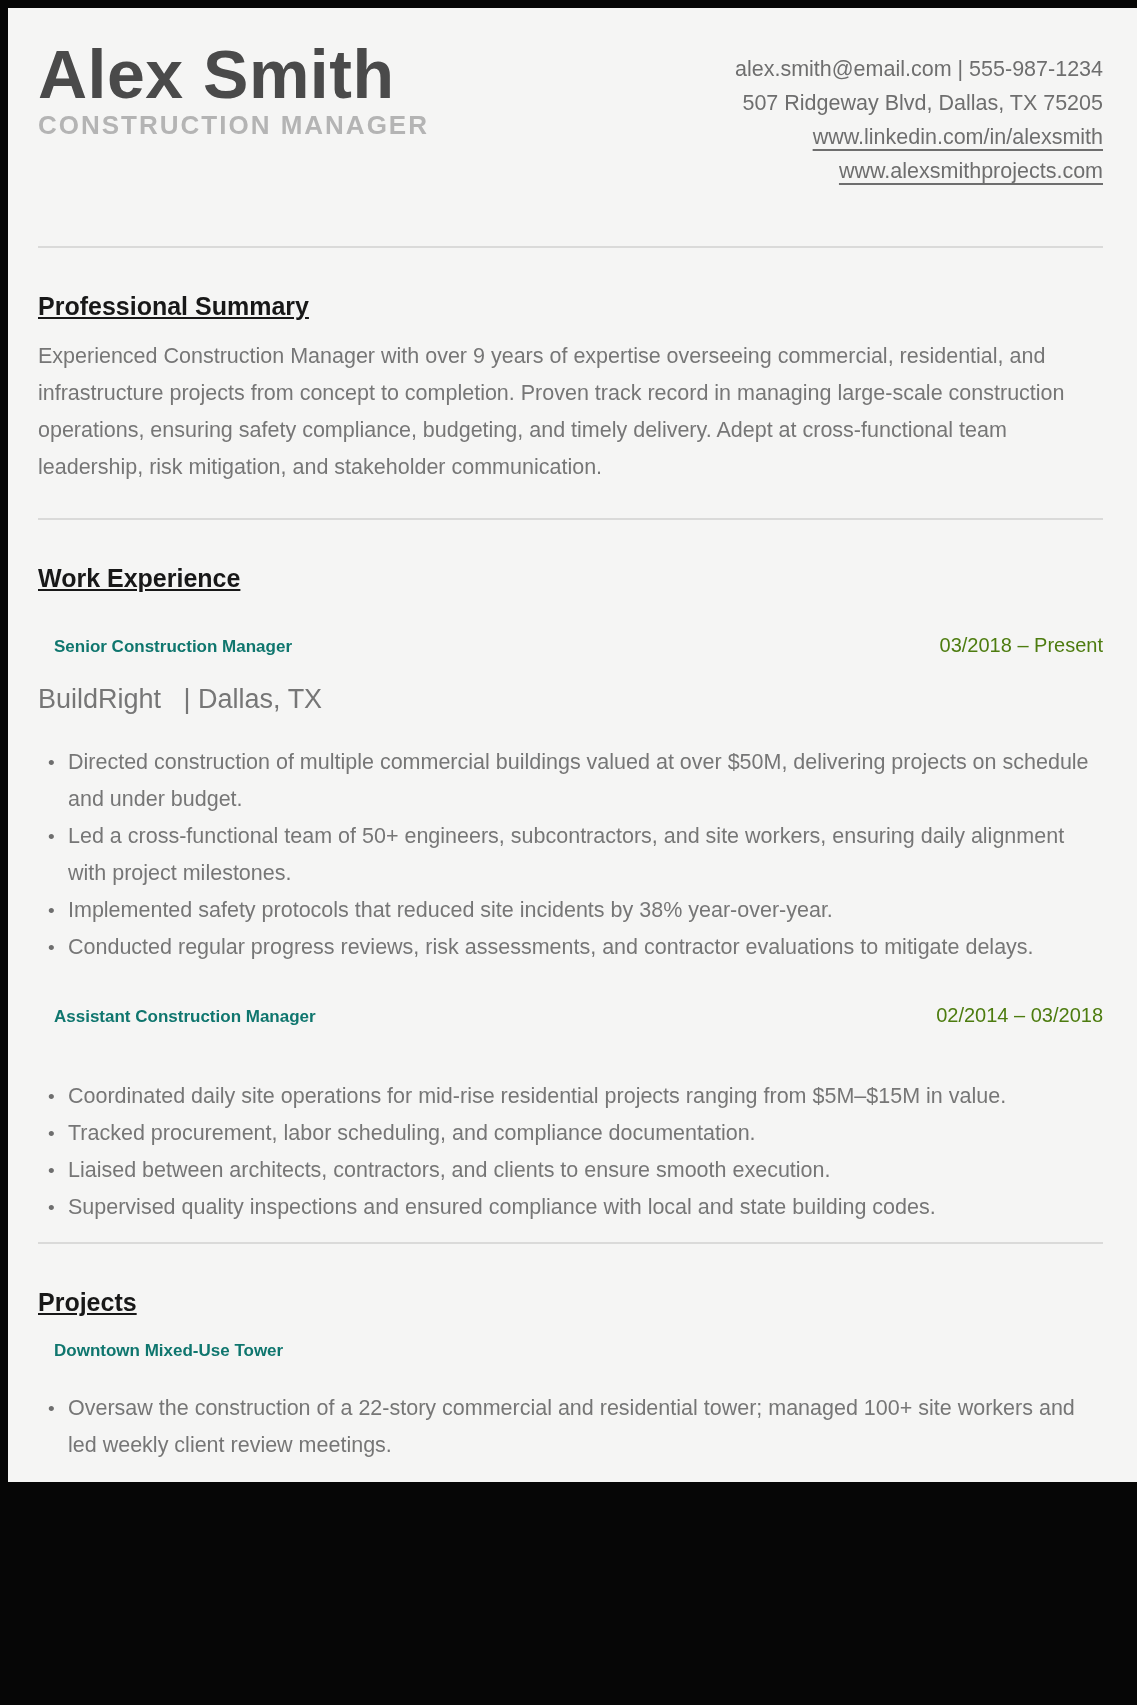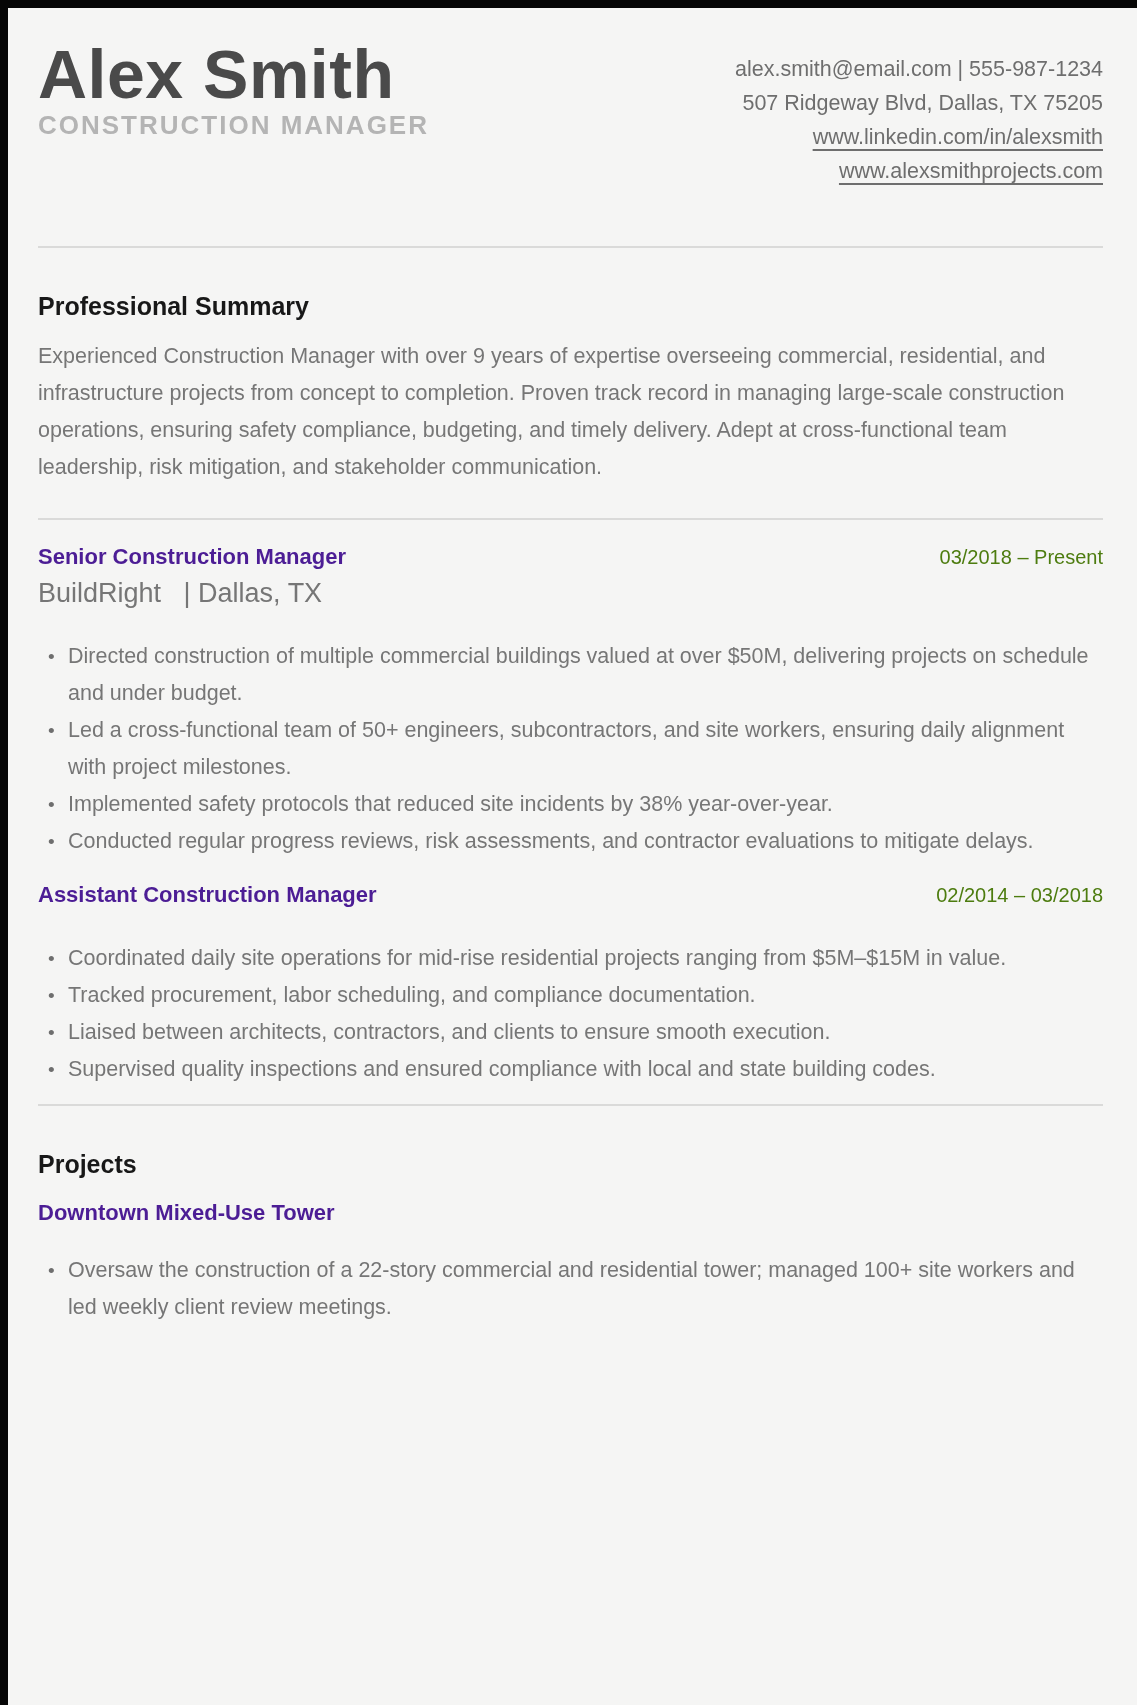--- a/index.html
+++ b/index.html
@@ -8,21 +8,21 @@
     width: 1137px;
     height: 1705px;
     overflow: hidden;
     background: #060606;
     font-family: "Liberation Sans", "DejaVu Sans", sans-serif;
   }
   .page {
     box-sizing: border-box;
     margin: 8px 0 0 8px;
     width: 1129px;
-    height: 1697px;
+    height: 1474px;
     background: #f5f5f4;
     padding: 30px 34px 0 30px;
     overflow: hidden;
   }
   
   .header { display: flex; justify-content: space-between; align-items: flex-start; }
   .name {
     margin: 0;
     font-size: 68px;
     line-height: 72px;
@@ -58,37 +58,38 @@
     margin: 58px 0 0 0;
   }
   .divider.d2 { margin-top: 32px; }
   .divider.d3 { margin-top: 16px; }
   h2.section-heading {
     margin: 42px 0 0 0;
     font-size: 25px;
     line-height: 32px;
     font-weight: 700;
     color: #181818;
+    text-decoration: underline;
   }
   .summary-text {
     margin: 16px 0 0 0;
     font-size: 21.5px;
     line-height: 37px;
     color: #767676;
   }
   
   .job { margin-top: 22px; }
   .job + .job { margin-top: 20px; }
   .job-head { display: flex; justify-content: space-between; align-items: baseline; }
   .job-title, .project-title {
-    margin: 0;
-    font-size: 22px;
+    margin: 16px;
+    font-size: 17px;
     line-height: 30px;
     font-weight: 700;
-    color: #4c1d95;
+    color: #0f766e;
   }
   .job-dates {
     font-size: 20px;
     color: #4d7c0f;
     white-space: nowrap;
   }
   .job-meta {
     margin-top: 6px;
     font-size: 27px;
     line-height: 30px;
@@ -139,20 +140,21 @@
   <hr class="divider d1">
 
   <section>
     <h2 class="section-heading">Professional Summary</h2>
     <p class="summary-text">Experienced Construction Manager with over 9 years of expertise overseeing commercial, residential, and infrastructure projects from concept to completion. Proven track record in managing large-scale construction operations, ensuring safety compliance, budgeting, and timely delivery. Adept at cross-functional team leadership, risk mitigation, and stakeholder communication.</p>
   </section>
 
   <hr class="divider d2">
 
   <section>
+    <h2 class="section-heading">Work Experience</h2>
 
     <div class="job">
       <div class="job-head">
         <h3 class="job-title">Senior Construction Manager</h3>
         <span class="job-dates">03/2018 – Present</span>
       </div>
       <div class="job-meta">BuildRight &nbsp;&nbsp;| Dallas, TX</div>
       <ul class="bullets">
           <li>Directed construction of multiple commercial buildings valued at over $50M, delivering projects on schedule and under budget.</li>
           <li>Led a cross-functional team of 50+ engineers, subcontractors, and site workers, ensuring daily alignment with project milestones.</li>

